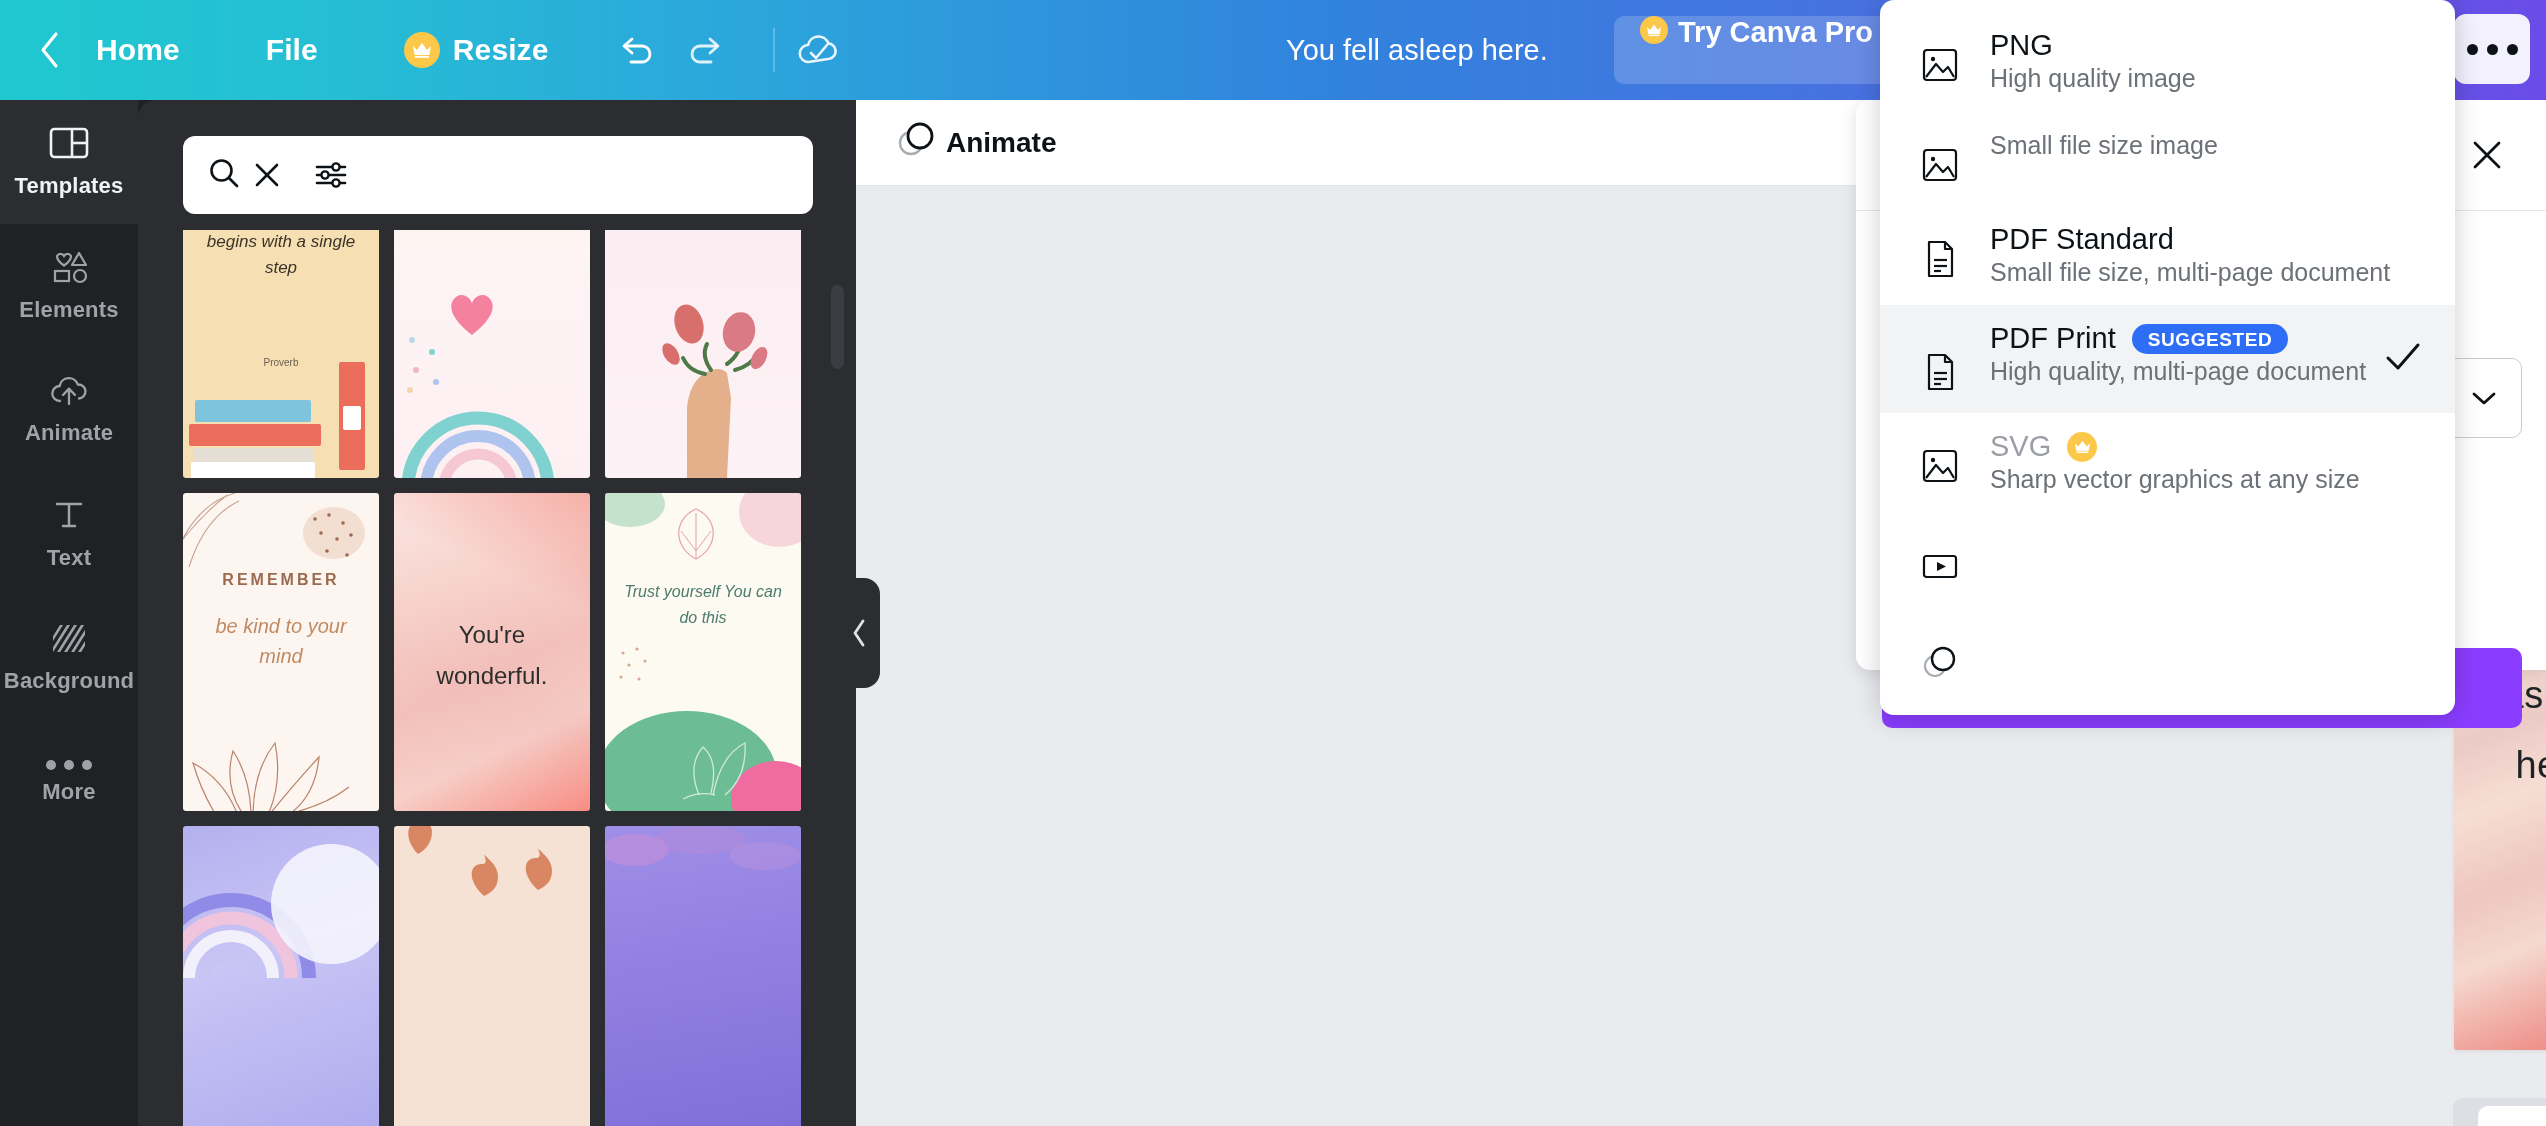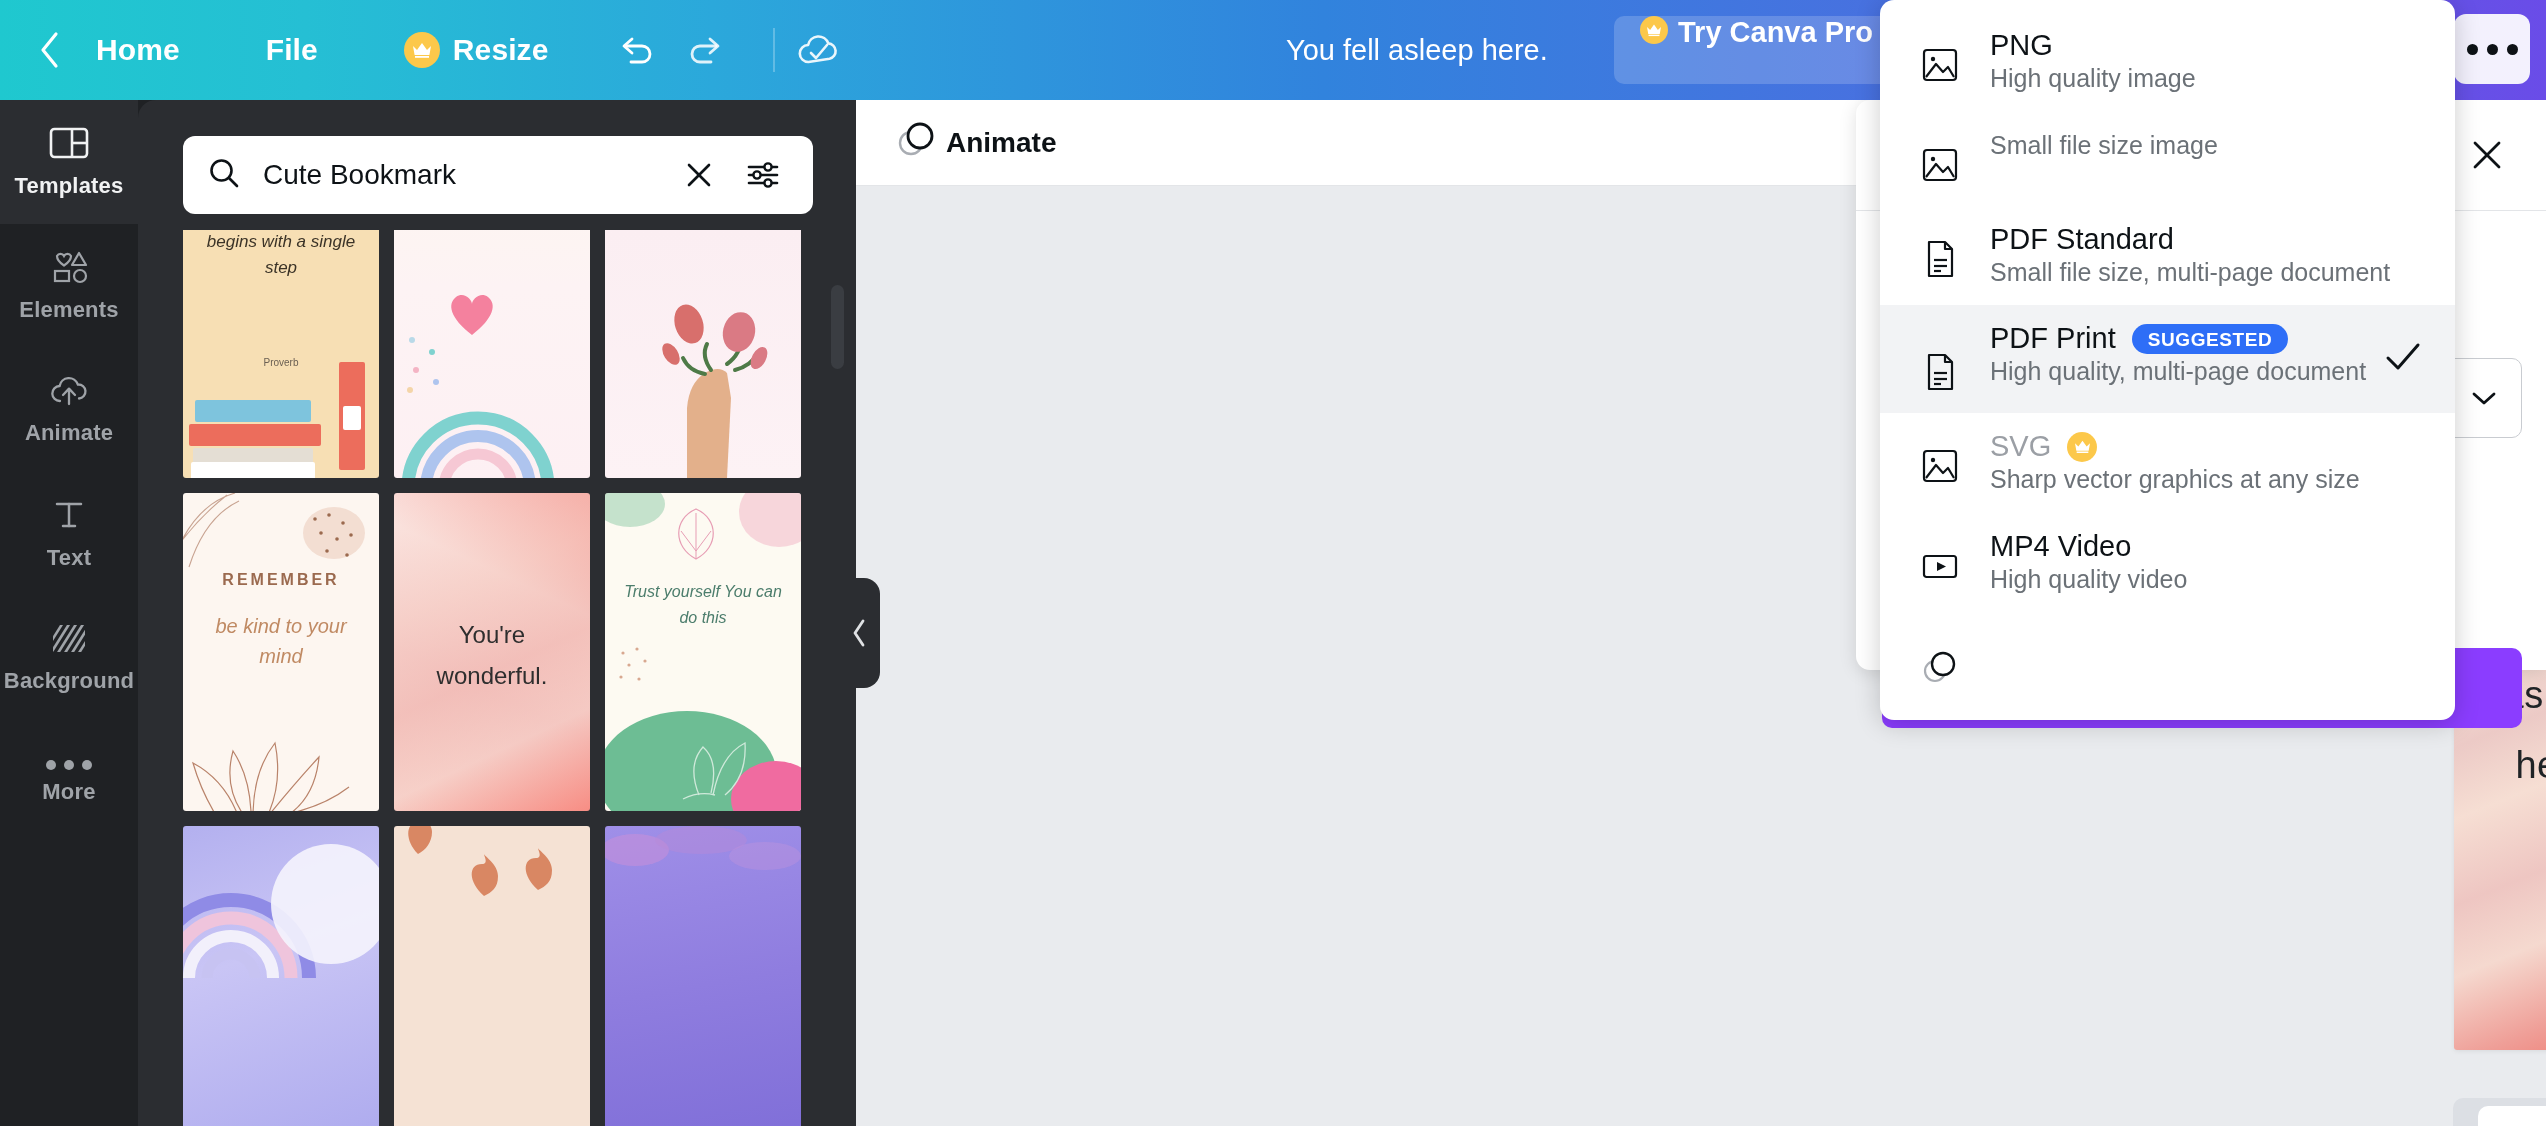--- a/index.html
+++ b/index.html
@@ -393,21 +393,20 @@
   <div class="panel">
     <div class="panel-round"></div>
 
     <div class="search">
       <span>
         <svg width="34" height="34" viewBox="0 0 34 34">
             <circle cx="14.5" cy="14.5" r="10" stroke="#0d1216" stroke-width="2.6" fill="none"></circle>
             <line x1="22" y1="22" x2="30" y2="30" stroke="#0d1216" stroke-width="2.6" stroke-linecap="round"></line>
           </svg>
       </span>
-      <input class="search-input" value="Cute Bookmark" placeholder="Search templates" style="">
       <span class="search-btn">
         <svg width="32" height="32" viewBox="0 0 32 32">
             <line x1="6" y1="6" x2="26" y2="26" stroke="#0d1216" stroke-width="2.6" stroke-linecap="round"></line>
             <line x1="26" y1="6" x2="6" y2="26" stroke="#0d1216" stroke-width="2.6" stroke-linecap="round"></line>
           </svg>
       </span>
       <span class="search-btn" style="margin-left:12px">
         <svg width="34" height="30" viewBox="0 0 34 30">
             <line x1="3" y1="7" x2="31" y2="7" stroke="#0d1216" stroke-width="2.6" stroke-linecap="round"></line>
             <line x1="3" y1="15" x2="31" y2="15" stroke="#0d1216" stroke-width="2.6" stroke-linecap="round"></line>
@@ -716,26 +715,20 @@
       </span>
     </div>
 
     <div class="fmt-item">
       <span class="fmt-ico">
         <svg width="42" height="42" viewBox="0 0 42 42">
             <rect x="5" y="11" width="32" height="21" rx="2.5" class="ico-stroke"></rect>
             <path d="M18 17 L27 21.5 L18 26 Z" fill="#0d1216"></path>
           </svg>
       </span>
-      <span class="fmt-txt">
-        <span class="fmt-title">
-            <span>MP4 Video</span>
-          </span>
-        <span class="fmt-sub">High quality video</span>
-      </span>
     </div>
 
     <div class="fmt-item">
       <span class="fmt-ico">
         <svg width="42" height="42" viewBox="0 0 42 42">
             <circle cx="16" cy="27" r="10" stroke="#a9adb3" stroke-width="2.2" fill="#fff"></circle>
             <circle cx="24" cy="20" r="11" stroke="#0d1216" stroke-width="2.4" fill="#fff"></circle>
           </svg>
       </span>
     </div>

